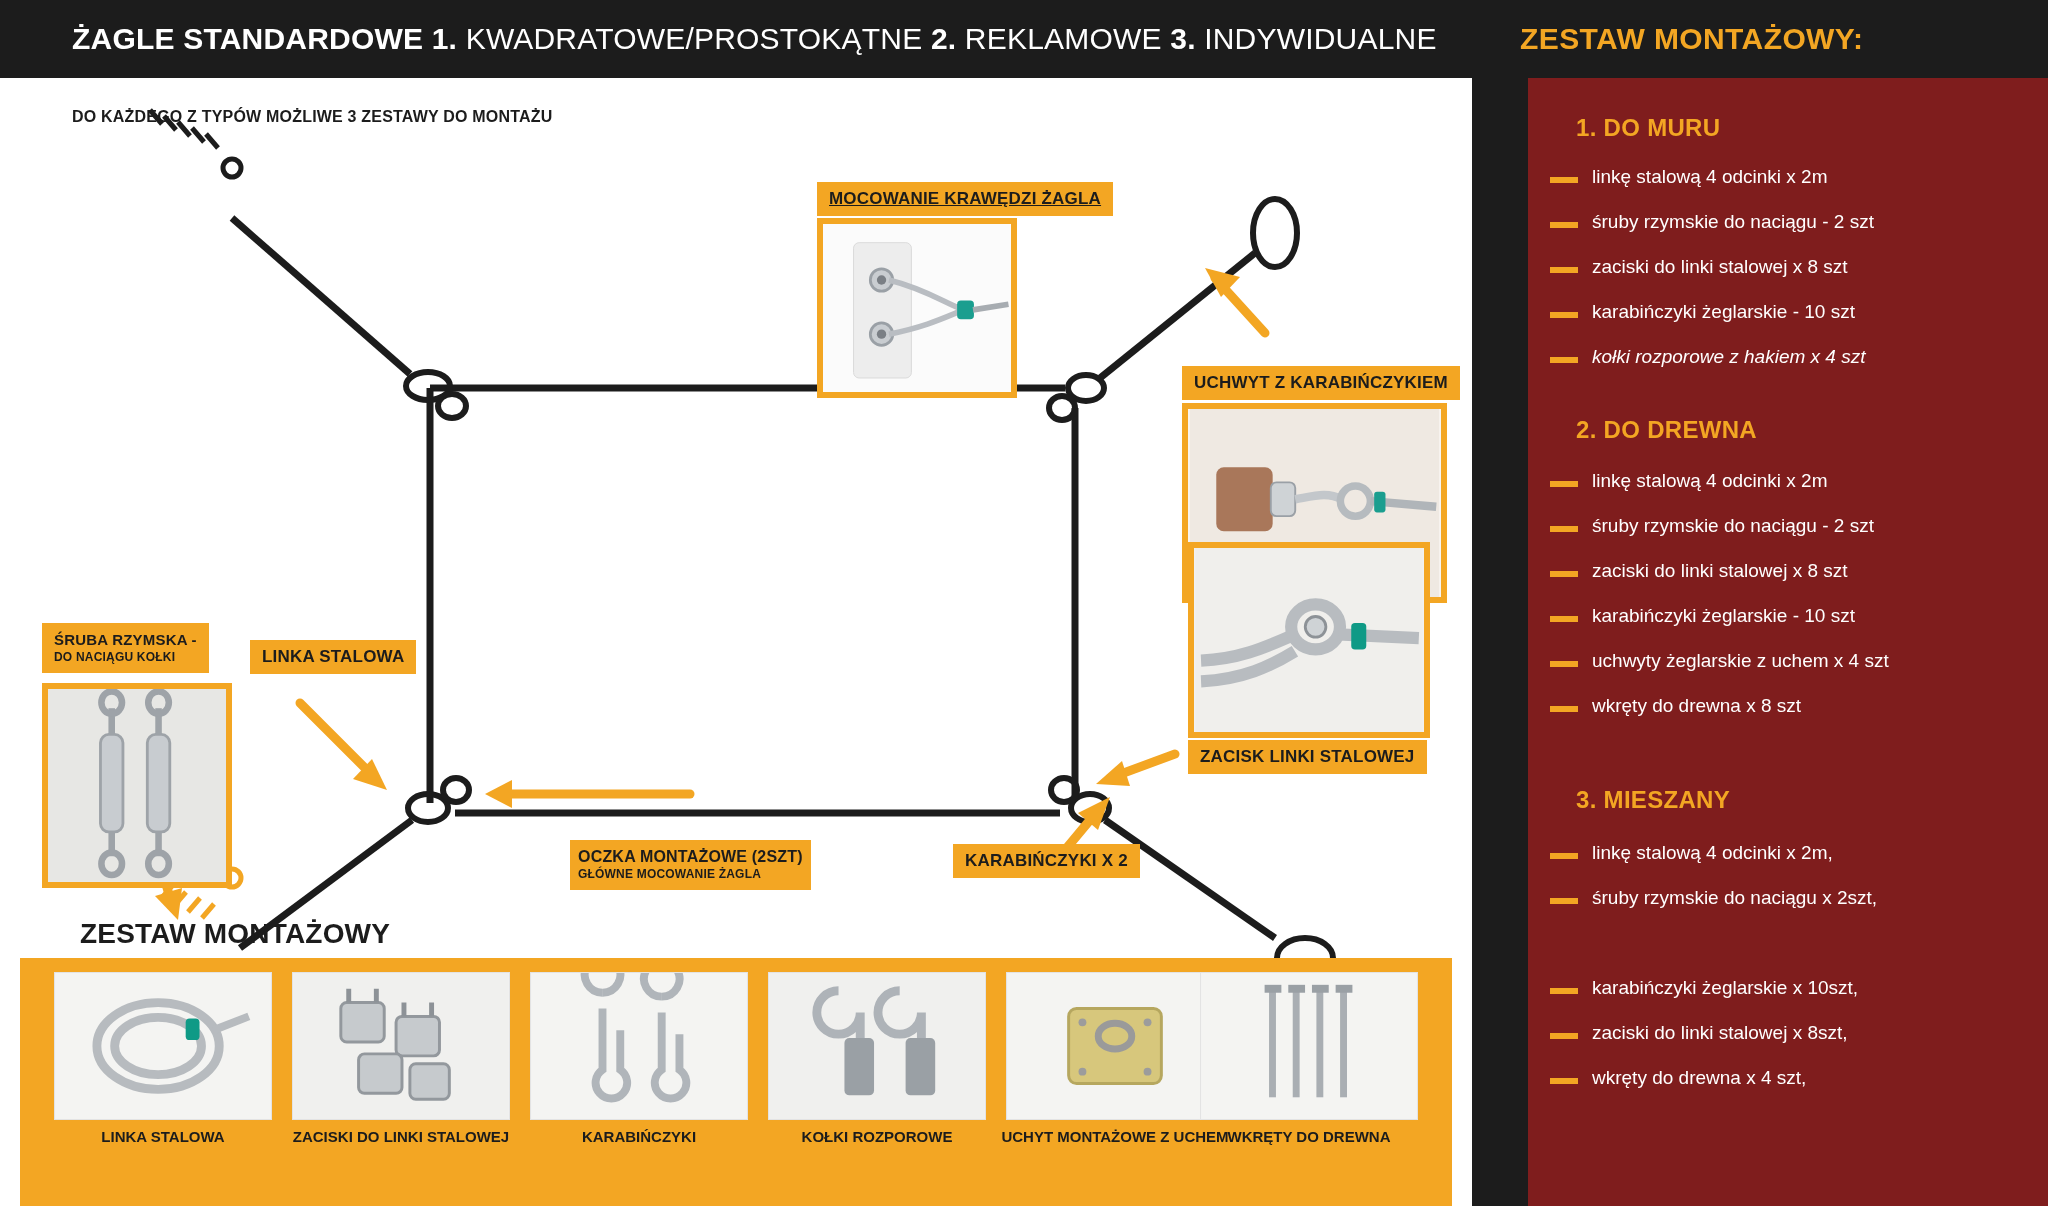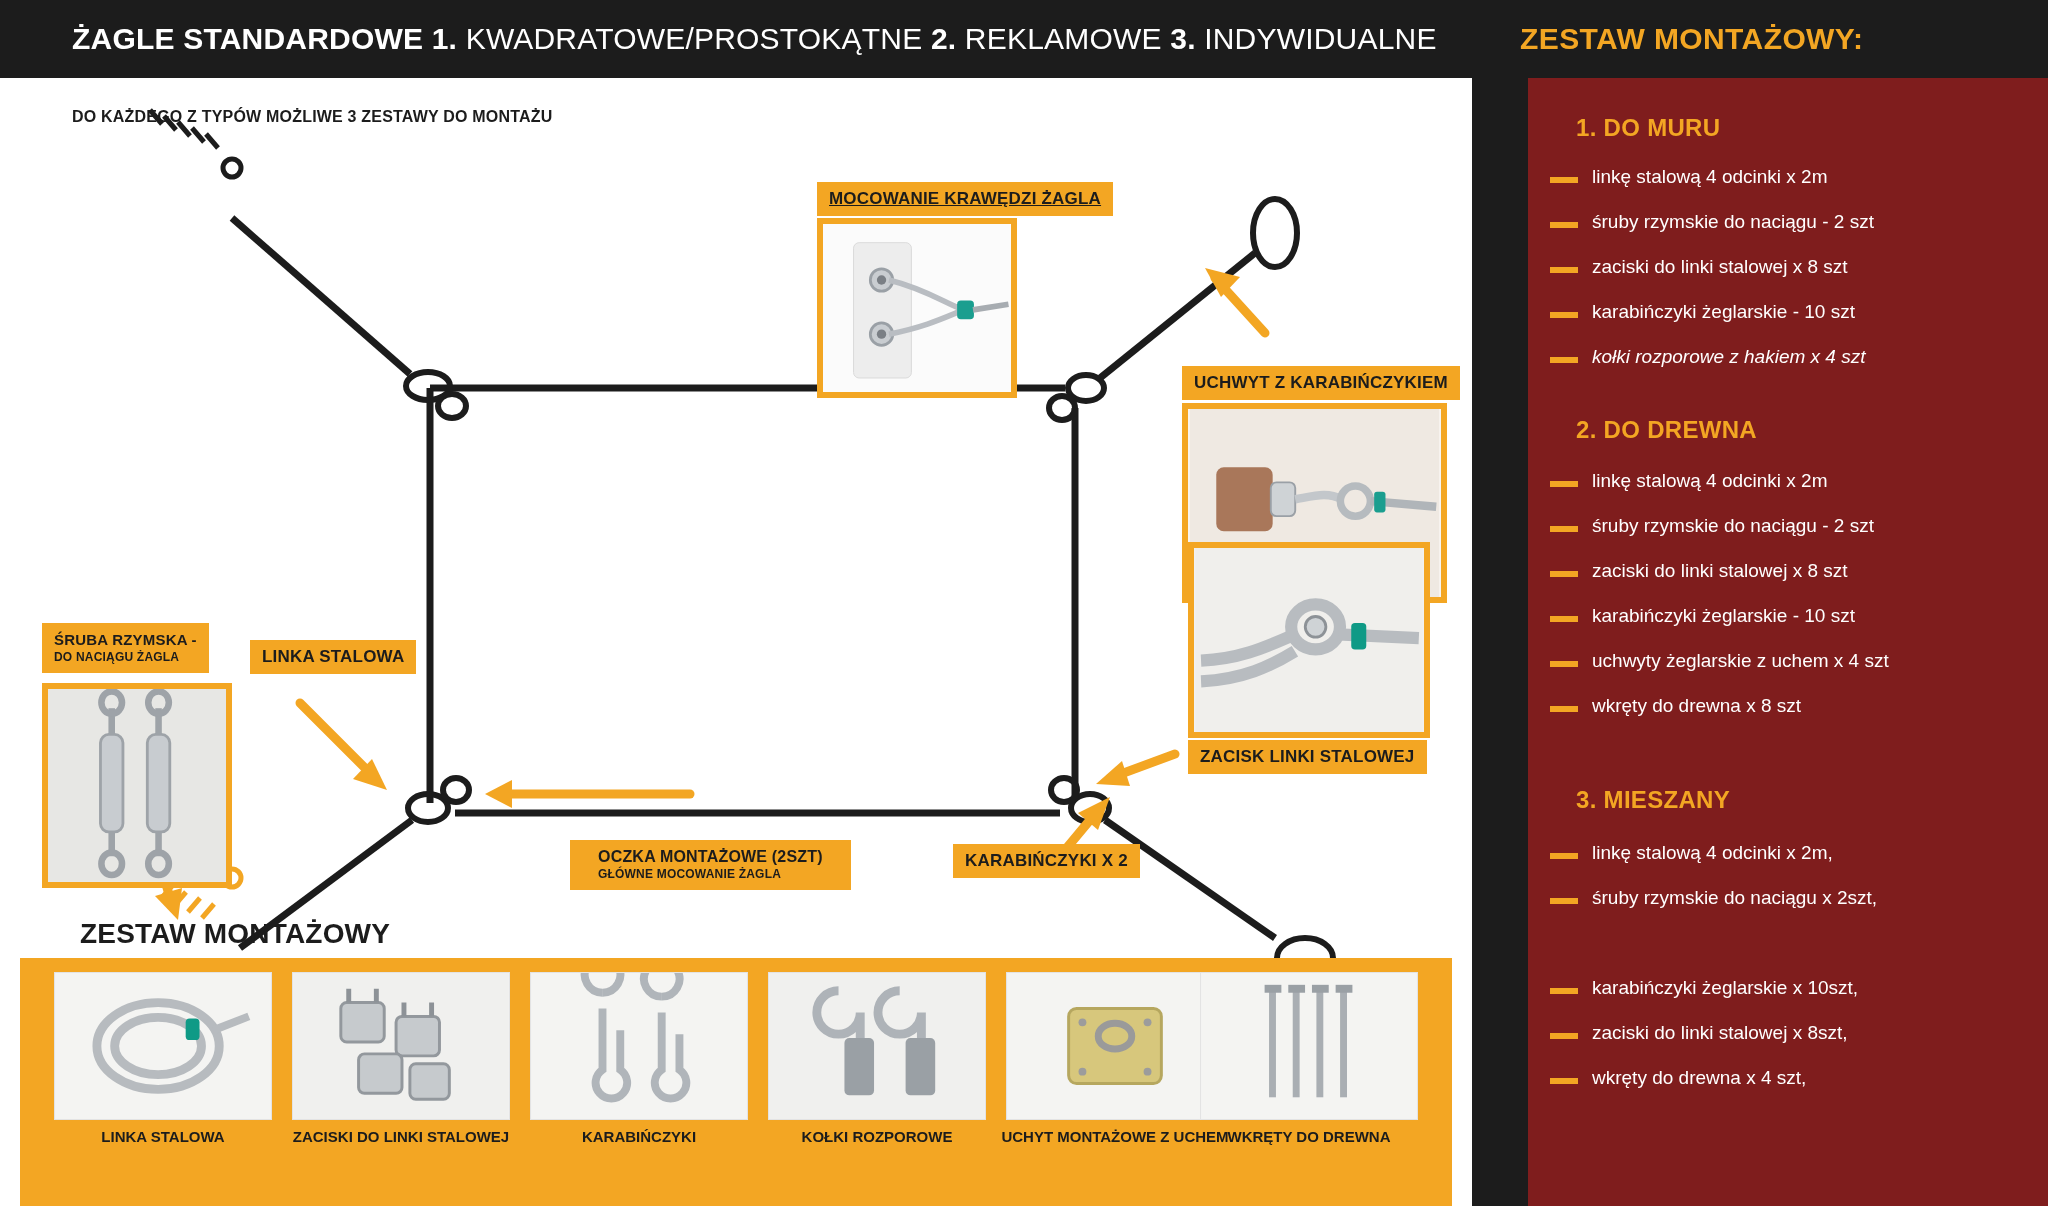--- a/index.html
+++ b/index.html
@@ -241,21 +241,21 @@
           <circle cx="128" cy="84" r="11" fill="#cfd3d6" stroke="#8d9297" stroke-width="3"></circle>
           <path d="M152,92 L238,96" stroke="#b8bcc0" stroke-width="13" fill="none"></path>
           <rect x="166" y="80" width="16" height="28" rx="4" fill="#0f9a86"></rect>
         </svg>
       </div>
     </div>
     <div class="ylabel" style="left:1188px; top:662px;">ZACISK LINKI STALOWEJ</div>
 
     <div class="ylabel small" style="left:42px; top:545px; padding:8px 12px;">
       <span style="font-size:15px;">ŚRUBA RZYMSKA -</span>
-      <span class="sub">DO NACIĄGU ŻAGLA</span>
+      <span class="sub">DO NACIĄGU KOŁKI</span>
     </div>
     <div class="photo" style="left:42px; top:605px; width:190px; height:205px;">
       <div class="inner" style="background:#e9e9e7;">
         <svg viewBox="0 0 190 205" width="100%" height="100%">
           <rect x="0" y="0" width="190" height="205" fill="#e7e7e4"></rect>
           <g stroke="#9ea3a8" stroke-width="7" fill="none">
             <path d="M68,20 l0,30"></path>
               <ellipse cx="68" cy="14" rx="11" ry="12"></ellipse>
             <path d="M68,150 l0,28"></path>
               <ellipse cx="68" cy="186" rx="11" ry="12"></ellipse>
@@ -265,21 +265,21 @@
               <ellipse cx="118" cy="186" rx="11" ry="12"></ellipse>
           </g>
           <rect x="56" y="48" width="24" height="104" rx="9" fill="#c8ccd0" stroke="#9ea3a8" stroke-width="3"></rect>
           <rect x="106" y="48" width="24" height="104" rx="9" fill="#c8ccd0" stroke="#9ea3a8" stroke-width="3"></rect>
         </svg>
       </div>
     </div>
 
     <div class="ylabel" style="left:250px; top:562px;">LINKA STALOWA</div>
 
-    <div class="ylabel small" style="left:570px; top:762px; padding:8px 28px;">
+    <div class="ylabel small" style="left:570px; top:762px; padding:8px 8px;">
       <span style="font-size:16px;">OCZKA MONTAŻOWE (2SZT)</span>
       <span class="sub">GŁÓWNE MOCOWANIE ŻAGLA</span>
     </div>
 
     <div class="ylabel" style="left:953px; top:766px;">KARABIŃCZYKI X 2</div>
 
     <div class="kit-title">ZESTAW MONTAŻOWY</div>
     <div class="kit-strip">
 
       <div class="kit-item" style="left:34px;">

